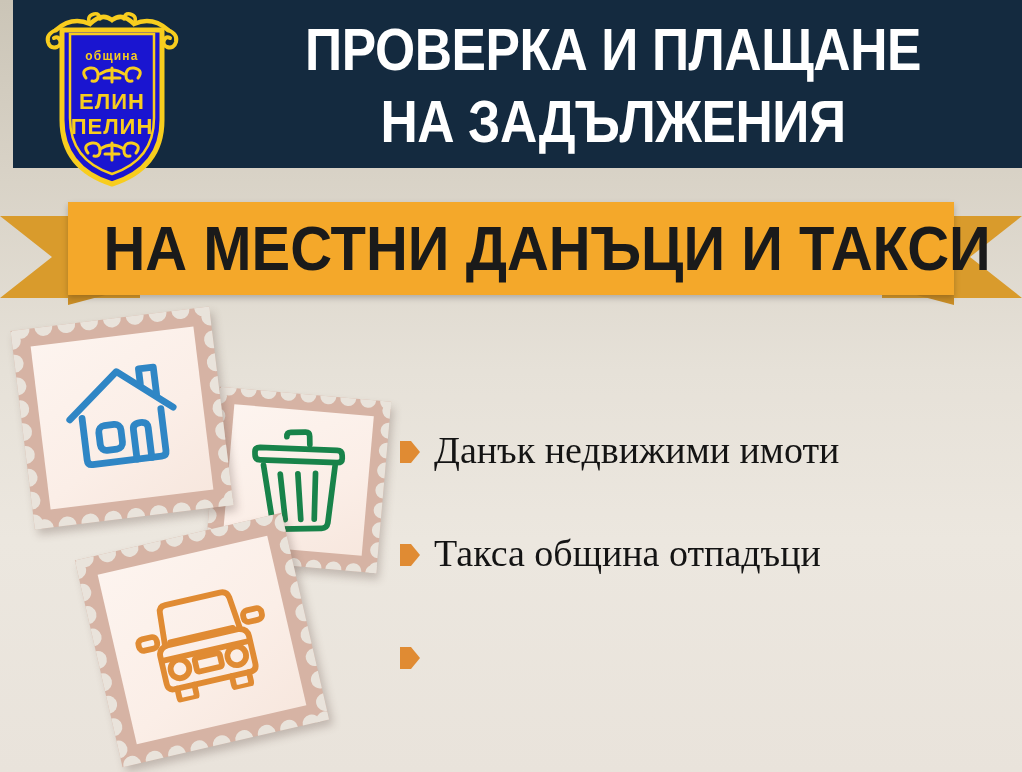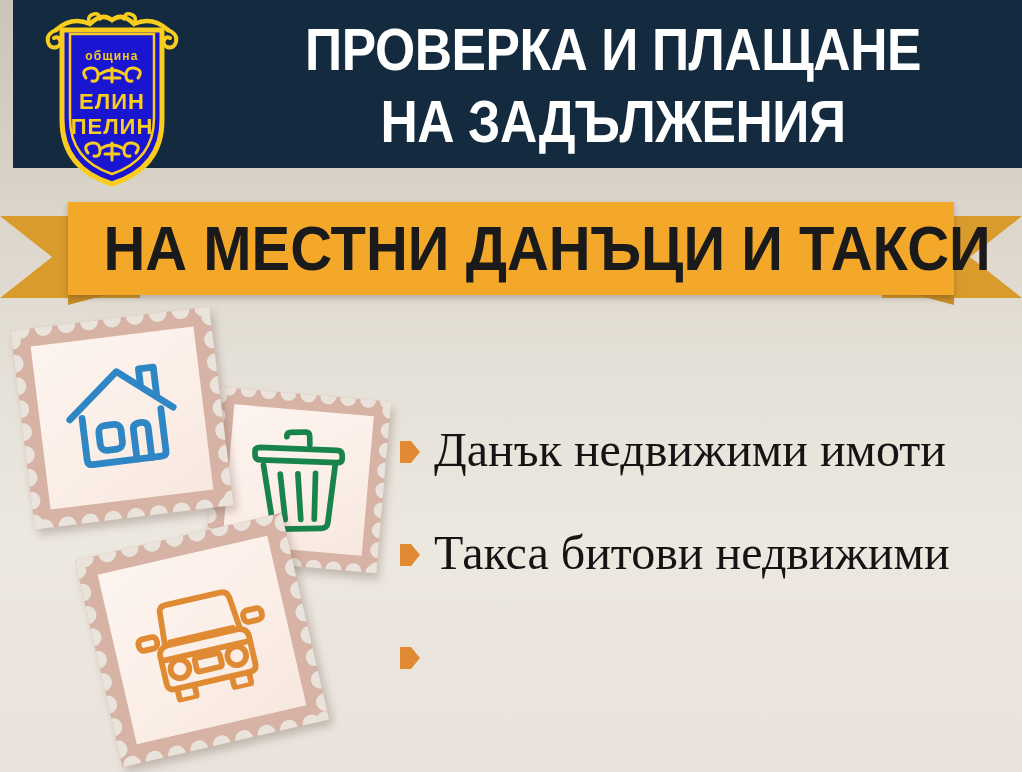--- a/index.html
+++ b/index.html
@@ -171,21 +171,21 @@
     flex: 0 0 auto;
     width: 20px;
     height: 22px;
     margin-top: 17px;
     margin-right: 14px;
     background: #e08b33;
     clip-path: polygon(0 0, 11px 0, 20px 11px, 11px 22px, 0 22px);
   }
   .list-label {
     font-family: "Liberation Serif", "DejaVu Serif", serif;
-    font-size: 48px;
+    font-size: 38px;
     line-height: 52px;
     color: #141414;
     white-space: nowrap;
   }
 </style>
 </head>
 <body>
 
 <div id="root">
 
@@ -418,20 +418,20 @@
     </svg>
   </div>
 
   <div class="list">
     <div class="list-item">
       <span class="bullet"></span>
       <span class="list-label">Данък недвижими имоти</span>
     </div>
     <div class="list-item">
       <span class="bullet"></span>
-      <span class="list-label">Такса битови недвижими</span>
+      <span class="list-label">Такса община отпадъци</span>
     </div>
     <div class="list-item">
       <span class="bullet"></span>
     </div>
   </div>
 
 </div>
 
 </body></html>

